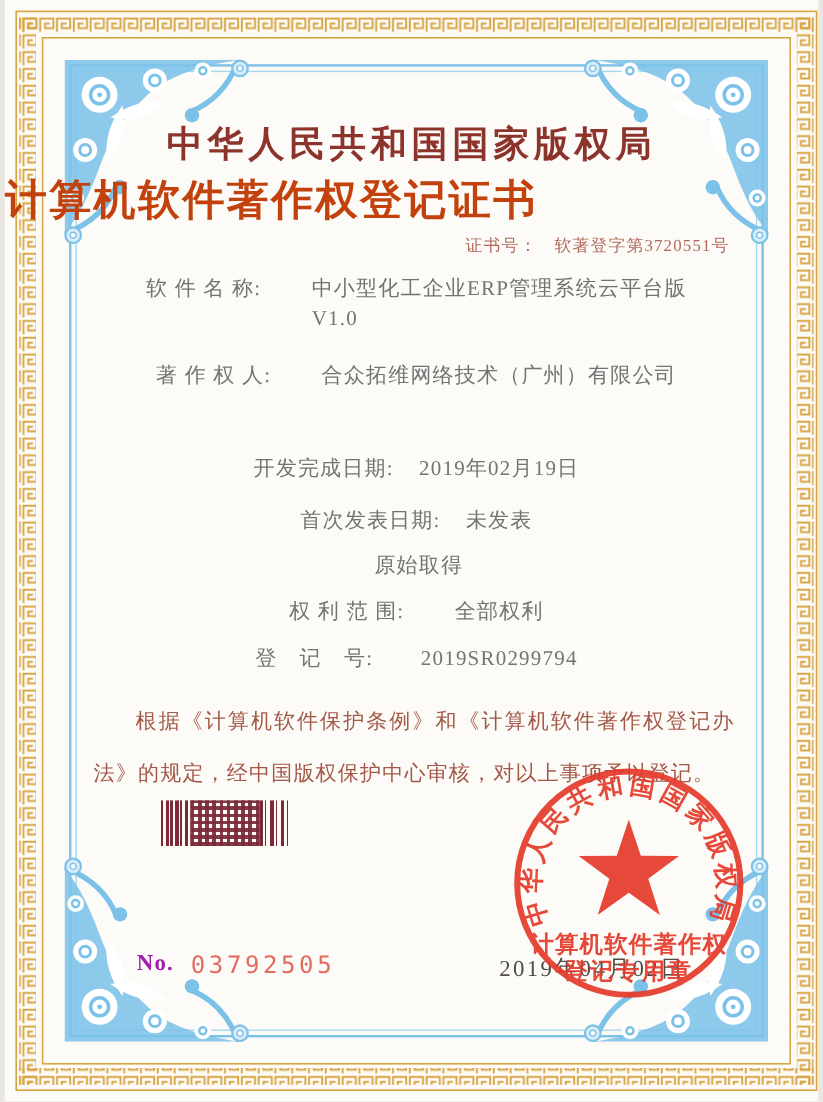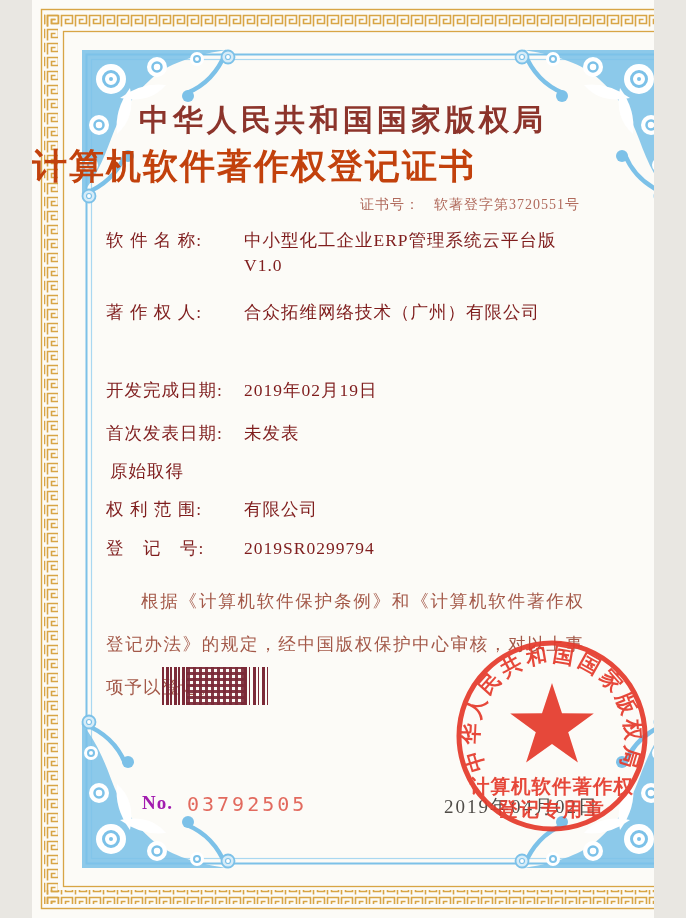--- a/index.html
+++ b/index.html
@@ -1,38 +1,38 @@
 <!DOCTYPE html>
 <html><head>
 <meta charset="utf-8">
 <style>
   html,body{margin:0;padding:0;background:#e9e7e2;}
   .page{
-    position:relative;width:622px;height:918px;margin:0 auto;
+    position:relative;width:678px;height:918px;margin:0 auto;
     background:#fcfbf7;overflow:hidden;
     font-family:"Liberation Serif", serif;
   }
   .abs{position:absolute;}
   
   .authority{
     top:100px;left:0;width:100%;text-align:center;
     font-size:30px;font-weight:bold;color:#8c342b;letter-spacing:4px;
   }
   .cert-title{
     top:143px;left:0;width:100%;
     font-size:35px;font-weight:bold;color:#c2410c;letter-spacing:2px;
   }
   .cert-no-line{
     top:196px;right:74px;font-size:14px;color:#b06a5c;letter-spacing:1px;
   }
   .cert-no-line .num{margin-left:14px;text-align:center;}
   
   .field-row{
     position:absolute;left:74px;right:66px;display:flex;align-items:flex-start;
-    font-size:17.5px;color:#7f1d1d;letter-spacing:1px;line-height:1.45;
+    font-size:17.5px;color:#737373;letter-spacing:1px;line-height:1.45;justify-content:center;
   }
   .f-label{display:inline-block;min-width:134px;white-space:pre;flex:0 0 auto;}
   .f-value{white-space:pre-line;padding-left:4px;}
   
   .statement{
     top:580px;left:74px;right:70px;
     font-size:17.5px;color:#a35848;line-height:2.45;
     text-indent:2em;text-align:justify;letter-spacing:1px;
   }
   
@@ -137,21 +137,21 @@
   </div>
   <div class="field-row" style="top:421px">
     <span class="f-label">首次发表日期:</span>
     <span class="f-value">未发表</span>
   </div>
   <div class="field-row" style="top:459px">
     <span class="f-value">原始取得</span>
   </div>
   <div class="field-row" style="top:497px">
     <span class="f-label">权 利 范 围:</span>
-    <span class="f-value">有限公司</span>
+    <span class="f-value">全部权利</span>
   </div>
   <div class="field-row" style="top:536px">
     <span class="f-label">登　记　号:</span>
     <span class="f-value">2019SR0299794</span>
   </div>
 
   <div class="abs statement">根据《计算机软件保护条例》和《计算机软件著作权登记办法》的规定，经中国版权保护中心审核，对以上事项予以登记。</div>
 
   <div class="abs barcode">
     <div class="bc-left"></div>

